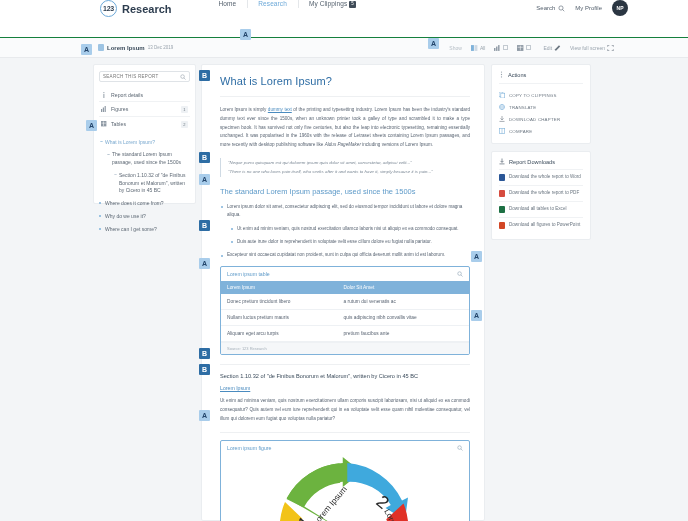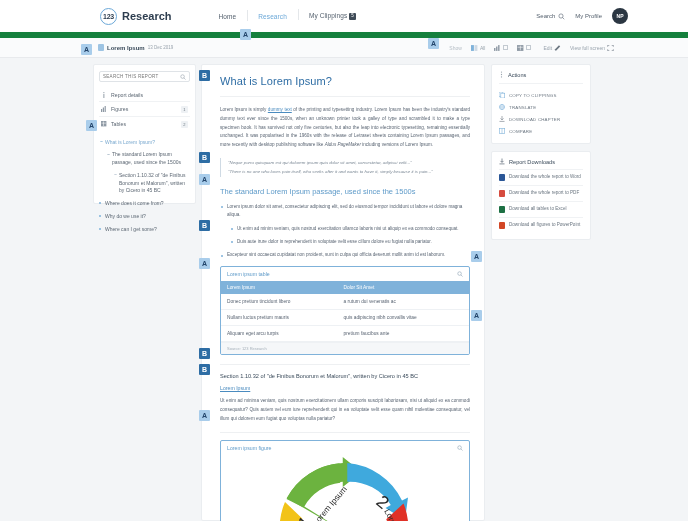--- a/index.html
+++ b/index.html
@@ -8,22 +8,22 @@
     font-family: "Liberation Sans", sans-serif;
     background: #ffffff;
     overflow: hidden;
     color: #3a4a5a;
   }
   .page { position: relative; width: 688px; height: 521px; background: #f3f5f7; }
 
   
   .topnav {
     height: 38px; background: #ffffff;
-    display: flex; align-items: center;
-    border-bottom: 6px solid #15803d;
+    display: flex; align-items: flex-start;
+    border-bottom: 1px solid #15803d;
     position: relative;
   }
   .logo-wrap { display: flex; align-items: center; margin-left: 100px; }
   .logo-circle {
     width: 17px; height: 17px; border-radius: 50%;
     border: 1.6px solid #6ba8d8;
     display: flex; align-items: center; justify-content: center;
     font-size: 7px; font-weight: bold; color: #2d3d4f; letter-spacing: -0.2px;
   }
   .logo-text { font-size: 11px; font-weight: bold; color: #2d3d4f; margin-left: 5px; }

